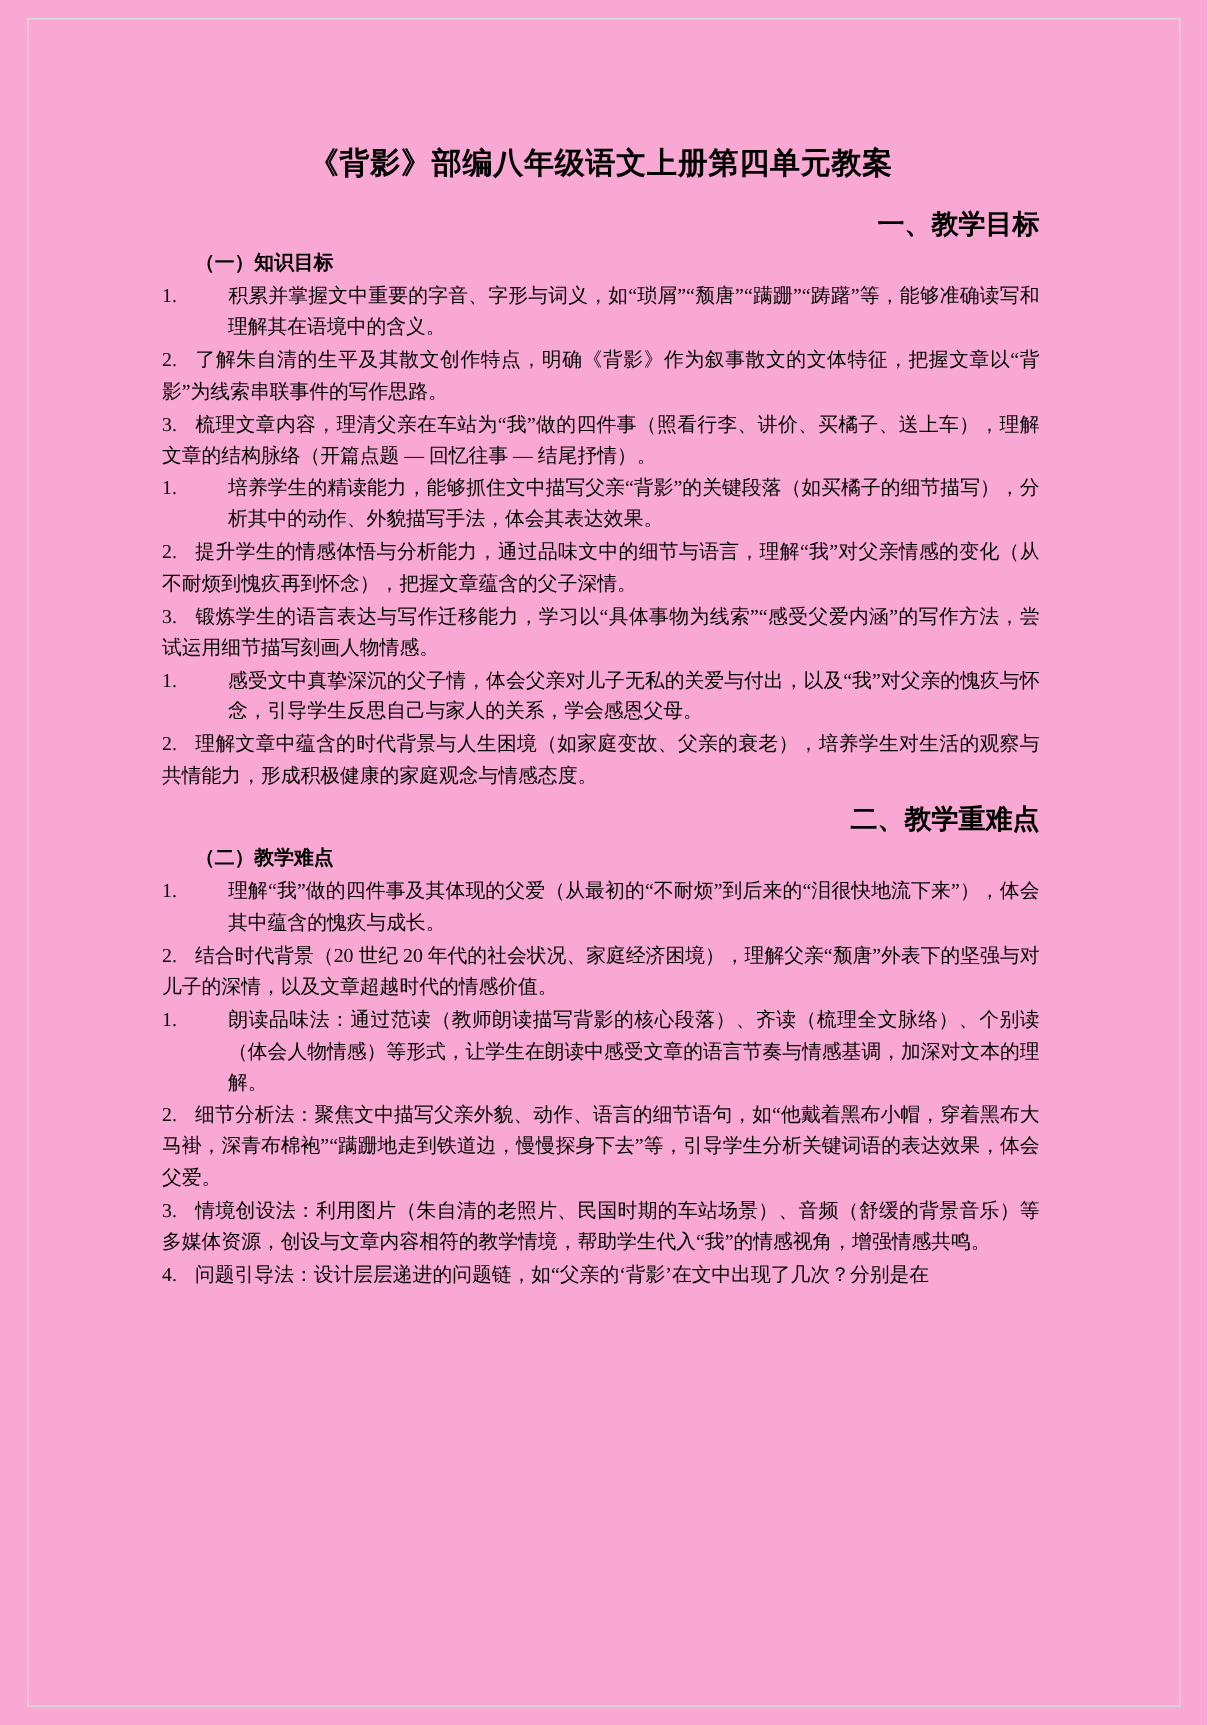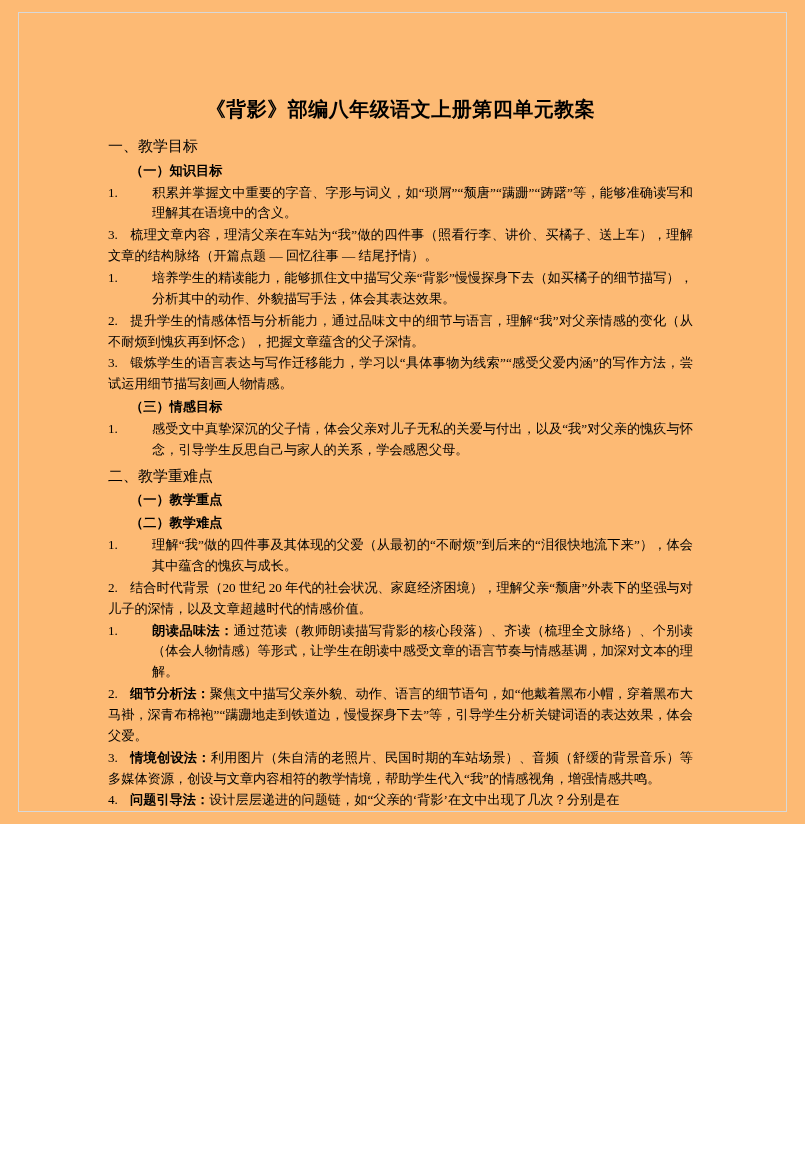--- a/index.html
+++ b/index.html
@@ -10,22 +10,22 @@
   body {
     width: 805px;
     height: 1150px;
     font-family: "Liberation Serif", "DejaVu Serif", serif;
     color: #000000;
     overflow: hidden;
   }
   .page {
     position: relative;
     width: 805px;
-    height: 824px;
-    background: #fdba74;
+    height: 1150px;
+    background: #f9a8d4;
     box-sizing: border-box;
   }
   .page-frame {
     position: absolute;
     left: 18px;
     top: 12px;
     right: 18px;
     bottom: 12px;
     border: 1px solid #d8d8d8;
     pointer-events: none;
@@ -38,24 +38,25 @@
   }
   .doc-title {
     font-size: 20px;
     font-weight: bold;
     text-align: center;
     letter-spacing: 0.5px;
     margin: 0 0 12px 0;
     line-height: 1.4;
   }
   .h1 {
-    font-size: 15px;
-    font-weight: normal;
+    font-size: 18px;
+    font-weight: bold;
     margin: 4px 0 1px 0;
     line-height: 1.58;
+    text-align: right;
   }
   .h2 {
     font-size: 13.2px;
     font-weight: bold;
     margin: 2px 0 1px 0;
     padding-left: 22px;
     line-height: 1.58;
     font-family: Liberation Serif, serif;
   }
   .p-num {
@@ -76,42 +77,42 @@
     text-indent: -22px;
     line-height: 1.58;
     text-align: justify;
     text-justify: inter-ideograph;
   }
   .p-sub .num {
     display: inline-block;
     width: 22px;
   }
   .lead {
-    font-weight: bold;
+    font-weight: normal;
   }
 </style>
 </head>
 <body>
 
 <div class="page">
   <div class="page-frame"></div>
   <div class="content">
     <h1 class="doc-title">《背影》部编八年级语文上册第四单元教案</h1>
     <div id="blocks">
         <div class="h1">一、教学目标</div>
         <div class="h2">（一）知识目标</div>
         <div class="p-sub"><span class="num">1.</span><span>积累并掌握文中重要的字音、字形与词义，如“琐屑”“颓唐”“蹒跚”“踌躇”等，能够准确读写和理解其在语境中的含义。</span></div>
+        <div class="p-num"><span class="num">2.</span><span>了解朱自清的生平及其散文创作特点，明确《背影》作为叙事散文的文体特征，把握文章以“背影”为线索串联事件的写作思路。</span></div>
         <div class="p-num"><span class="num">3.</span><span>梳理文章内容，理清父亲在车站为“我”做的四件事（照看行李、讲价、买橘子、送上车），理解文章的结构脉络（开篇点题 — 回忆往事 — 结尾抒情）。</span></div>
-        <div class="p-sub"><span class="num">1.</span><span>培养学生的精读能力，能够抓住文中描写父亲“背影”慢慢探身下去（如买橘子的细节描写），分析其中的动作、外貌描写手法，体会其表达效果。</span></div>
+        <div class="p-sub"><span class="num">1.</span><span>培养学生的精读能力，能够抓住文中描写父亲“背影”的关键段落（如买橘子的细节描写），分析其中的动作、外貌描写手法，体会其表达效果。</span></div>
         <div class="p-num"><span class="num">2.</span><span>提升学生的情感体悟与分析能力，通过品味文中的细节与语言，理解“我”对父亲情感的变化（从不耐烦到愧疚再到怀念），把握文章蕴含的父子深情。</span></div>
         <div class="p-num"><span class="num">3.</span><span>锻炼学生的语言表达与写作迁移能力，学习以“具体事物为线索”“感受父爱内涵”的写作方法，尝试运用细节描写刻画人物情感。</span></div>
-        <div class="h2">（三）情感目标</div>
         <div class="p-sub"><span class="num">1.</span><span>感受文中真挚深沉的父子情，体会父亲对儿子无私的关爱与付出，以及“我”对父亲的愧疚与怀念，引导学生反思自己与家人的关系，学会感恩父母。</span></div>
+        <div class="p-num"><span class="num">2.</span><span>理解文章中蕴含的时代背景与人生困境（如家庭变故、父亲的衰老），培养学生对生活的观察与共情能力，形成积极健康的家庭观念与情感态度。</span></div>
         <div class="h1">二、教学重难点</div>
-        <div class="h2">（一）教学重点</div>
         <div class="h2">（二）教学难点</div>
         <div class="p-sub"><span class="num">1.</span><span>理解“我”做的四件事及其体现的父爱（从最初的“不耐烦”到后来的“泪很快地流下来”），体会其中蕴含的愧疚与成长。</span></div>
         <div class="p-num"><span class="num">2.</span><span>结合时代背景（20 世纪 20 年代的社会状况、家庭经济困境），理解父亲“颓唐”外表下的坚强与对儿子的深情，以及文章超越时代的情感价值。</span></div>
         <div class="p-sub"><span class="num">1.</span><span class="lead">朗读品味法：</span><span>通过范读（教师朗读描写背影的核心段落）、齐读（梳理全文脉络）、个别读（体会人物情感）等形式，让学生在朗读中感受文章的语言节奏与情感基调，加深对文本的理解。</span></div>
         <div class="p-num"><span class="num">2.</span><span class="lead">细节分析法：</span><span>聚焦文中描写父亲外貌、动作、语言的细节语句，如“他戴着黑布小帽，穿着黑布大马褂，深青布棉袍”“蹒跚地走到铁道边，慢慢探身下去”等，引导学生分析关键词语的表达效果，体会父爱。</span></div>
         <div class="p-num"><span class="num">3.</span><span class="lead">情境创设法：</span><span>利用图片（朱自清的老照片、民国时期的车站场景）、音频（舒缓的背景音乐）等多媒体资源，创设与文章内容相符的教学情境，帮助学生代入“我”的情感视角，增强情感共鸣。</span></div>
         <div class="p-num"><span class="num">4.</span><span class="lead">问题引导法：</span><span>设计层层递进的问题链，如“父亲的‘背影’在文中出现了几次？分别是在</span></div>
       </div>
   </div>
 </div>

